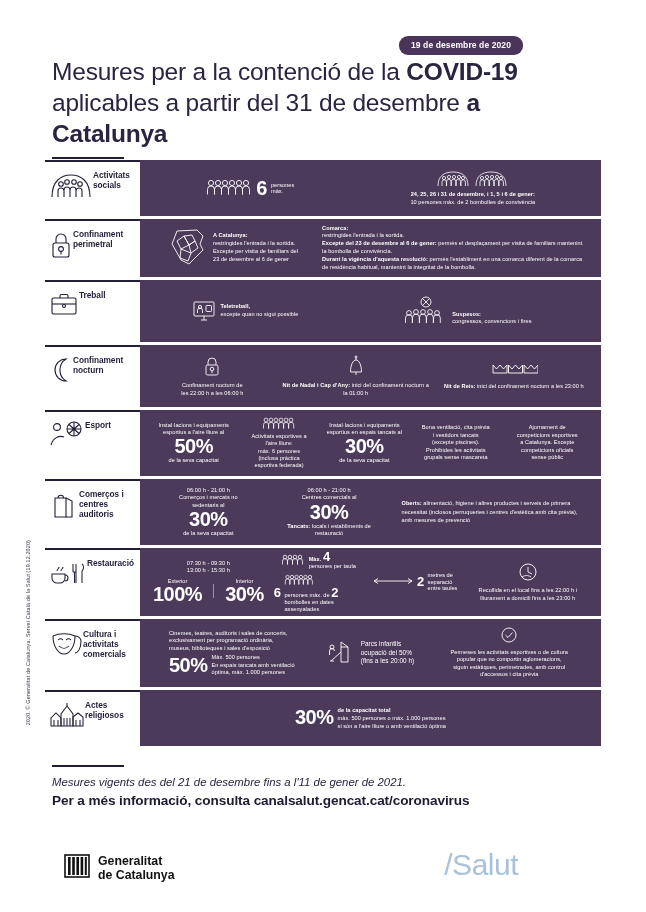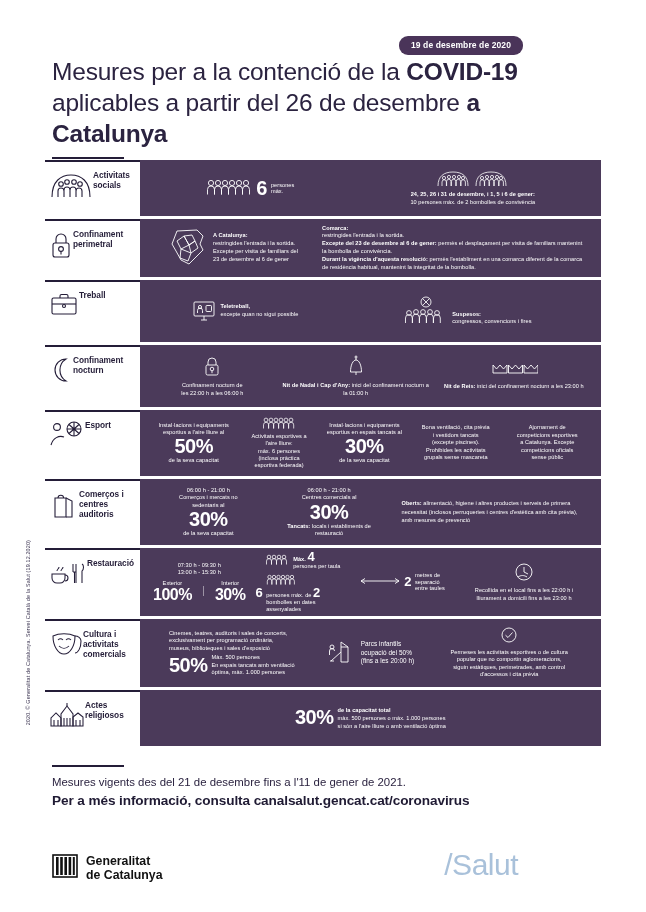--- a/index.html
+++ b/index.html
@@ -80,42 +80,42 @@
     text-align: center;
     font-size: 5.6px; line-height: 1.35;
     letter-spacing: .05px;
   }
   .cell.left { text-align: left; }
   .cell b { font-weight: bold; }
   .big {
     font-size: 20px; font-weight: bold;
     line-height: .95; letter-spacing: -.5px;
   }
-  .big.sm { font-size: 16px; }
+  .big.sm { font-size: 20px; }
   .big.xs { font-size: 13px; }
   .stack { display: flex; flex-direction: column; align-items: center; }
   .stack.l { align-items: flex-start; text-align: left; }
   .inline { display: flex; align-items: center; gap: 4px; }
   .ico { display: block; }
   .vdiv {
     width: 1px; align-self: stretch;
     background: rgba(255,255,255,.45);
     margin: 6px 7px;
   }
 
   
   .footnote {
     position: absolute; left: 52px; top: 775px;
     width: 560px;
   }
-  .footnote .l1 { font-size: 11.4px; color: #2b2340; line-height: 1.4; }
+  .footnote .l1 { font-size: 11.4px; color: #2b2340; line-height: 1.4; font-style: italic; }
   .footnote .l2 { font-size: 13.6px; font-weight: bold; color: #1f1a33; line-height: 1.45; letter-spacing: -.1px; }
 
   .brand {
-    position: absolute; left: 52px; top: 853px;
+    position: absolute; left: 64px; top: 853px;
     display: flex; align-items: center; gap: 8px;
   }
   .brand-name { font-size: 12.3px; font-weight: bold; line-height: 1.18; color: #111111; }
   .salut {
     position: absolute; right: 50px; top: 848px;
     font-size: 30px; color: #a9c1da;
     letter-spacing: -.5px;
   }
   .hr-top {
     position: absolute; left: 52px; top: 157px;
@@ -127,21 +127,21 @@
   }
 </style>
 </head>
 <body>
 
 <div class="page">
 
   <div class="date-badge">19 de desembre de 2020</div>
 
   <h1 class="title">
-    <span>Mesures</span><span> per a la contenció de la </span><b>COVID-19</b><span> aplicables a partir del 26 de desembre </span><b>a Catalunya</b>
+    <span>Mesures</span><span> per a la contenció de la </span><b>COVID-19</b><span> aplicables a partir del 31 de desembre </span><b>a Catalunya</b>
   </h1>
 
   <div class="credit">2020. © Generalitat de Catalunya. Servei Català de la Salut (19.12.2020)</div>
 
   <div class="hr-top"></div>
   <div class="hr-bot"></div>
 
   <div class="table">
 
     <div class="row">

